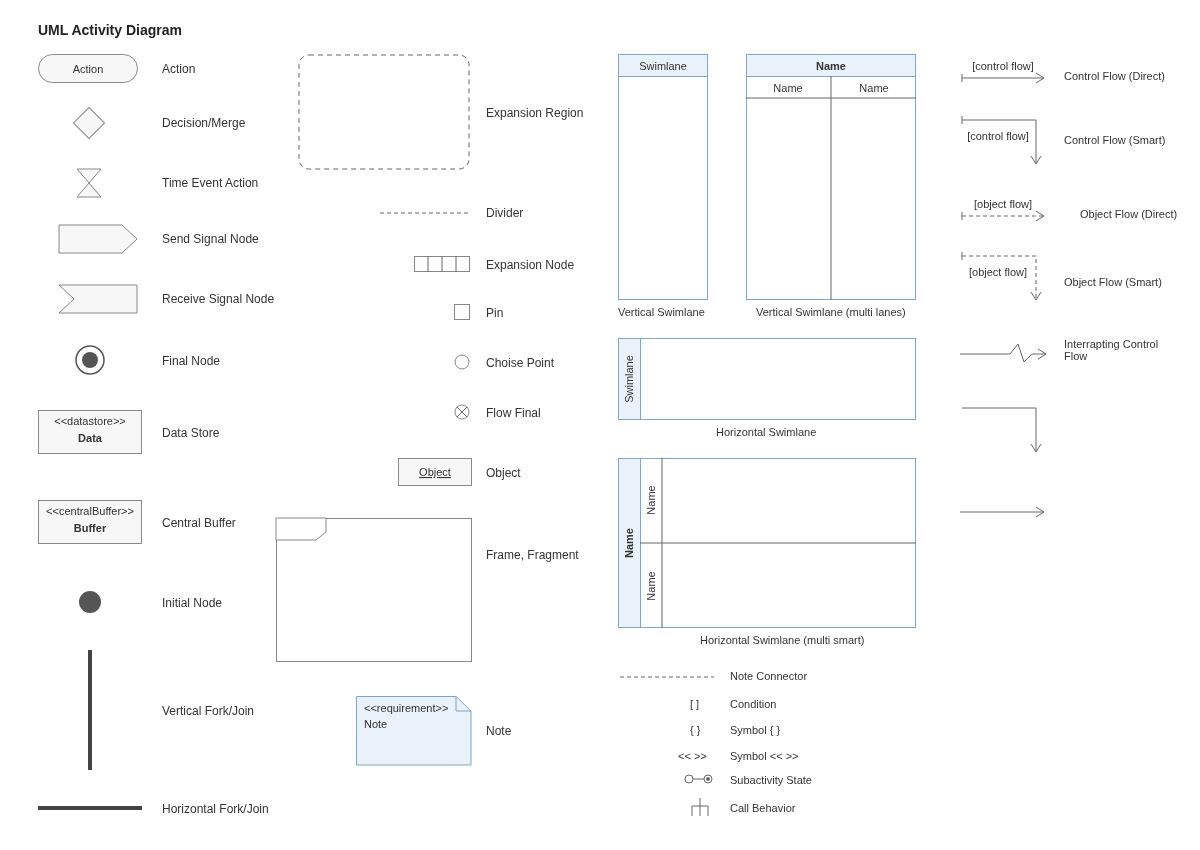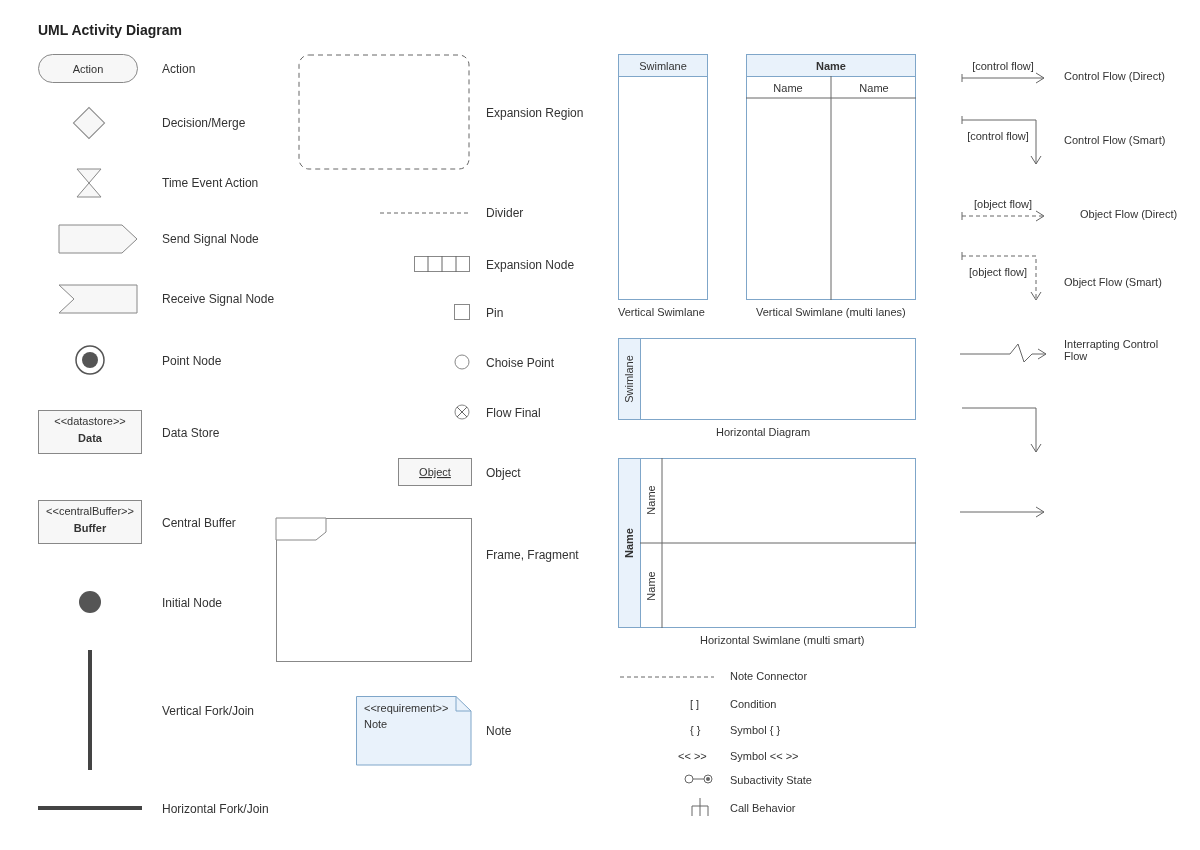--- a/index.html
+++ b/index.html
@@ -45,21 +45,21 @@
 
   <svg style="left:58px;top:284px" width="80" height="30">
     <path d="M1 1 H79 V29 H1 L16 15 Z" class="whitefill"></path>
   </svg>
   <div class="lbl" style="left:162px;top:292px">Receive Signal Node</div>
 
   <svg style="left:74px;top:344px" width="32" height="32">
     <circle cx="16" cy="16" r="14" fill="#fff" stroke="#555" stroke-width="1.5"></circle>
     <circle cx="16" cy="16" r="8" class="greyfill"></circle>
   </svg>
-  <div class="lbl" style="left:162px;top:354px">Point Node</div>
+  <div class="lbl" style="left:162px;top:354px">Final Node</div>
 
   <svg style="left:38px;top:410px" width="104" height="44">
     <rect x="0.5" y="0.5" width="103" height="43" class="whitefill"></rect>
     <text x="52" y="15" text-anchor="middle" font-size="10">&lt;&lt;datastore&gt;&gt;</text>
     <text x="52" y="32" text-anchor="middle" font-weight="bold">Data</text>
   </svg>
   <div class="lbl" style="left:162px;top:426px">Data Store</div>
 
   <svg style="left:38px;top:500px" width="104" height="44">
     <rect x="0.5" y="0.5" width="103" height="43" class="whitefill"></rect>
@@ -154,21 +154,21 @@
     <text x="42" y="38" text-anchor="middle">Name</text>
     <text x="128" y="38" text-anchor="middle">Name</text>
   </svg>
   <div class="lbl small" style="left:756px;top:306px">Vertical Swimlane (multi lanes)</div>
 
   <svg style="left:618px;top:338px" width="298" height="82">
     <rect x="0.5" y="0.5" width="297" height="81" fill="#fff" stroke="#7fa6c9"></rect>
     <rect x="0.5" y="0.5" width="22" height="81" class="bluefill"></rect>
     <text x="0" y="0" text-anchor="middle" transform="translate(15 41) rotate(-90)">Swimlane</text>
   </svg>
-  <div class="lbl small" style="left:716px;top:426px">Horizontal Diagram</div>
+  <div class="lbl small" style="left:716px;top:426px">Horizontal Swimlane</div>
 
   <svg style="left:618px;top:458px" width="298" height="170">
     <rect x="0.5" y="0.5" width="297" height="169" fill="#fff" stroke="#7fa6c9"></rect>
     <rect x="0.5" y="0.5" width="22" height="169" class="bluefill"></rect>
     <text x="0" y="0" text-anchor="middle" font-weight="bold" transform="translate(15 85) rotate(-90)">Name</text>
     <line x1="22" y1="85" x2="298" y2="85" class="thin" stroke="#7fa6c9"></line>
     <line x1="44" y1="0" x2="44" y2="170" class="thin" stroke="#7fa6c9"></line>
     <text x="0" y="0" text-anchor="middle" transform="translate(37 42) rotate(-90)">Name</text>
     <text x="0" y="0" text-anchor="middle" transform="translate(37 128) rotate(-90)">Name</text>
   </svg>

